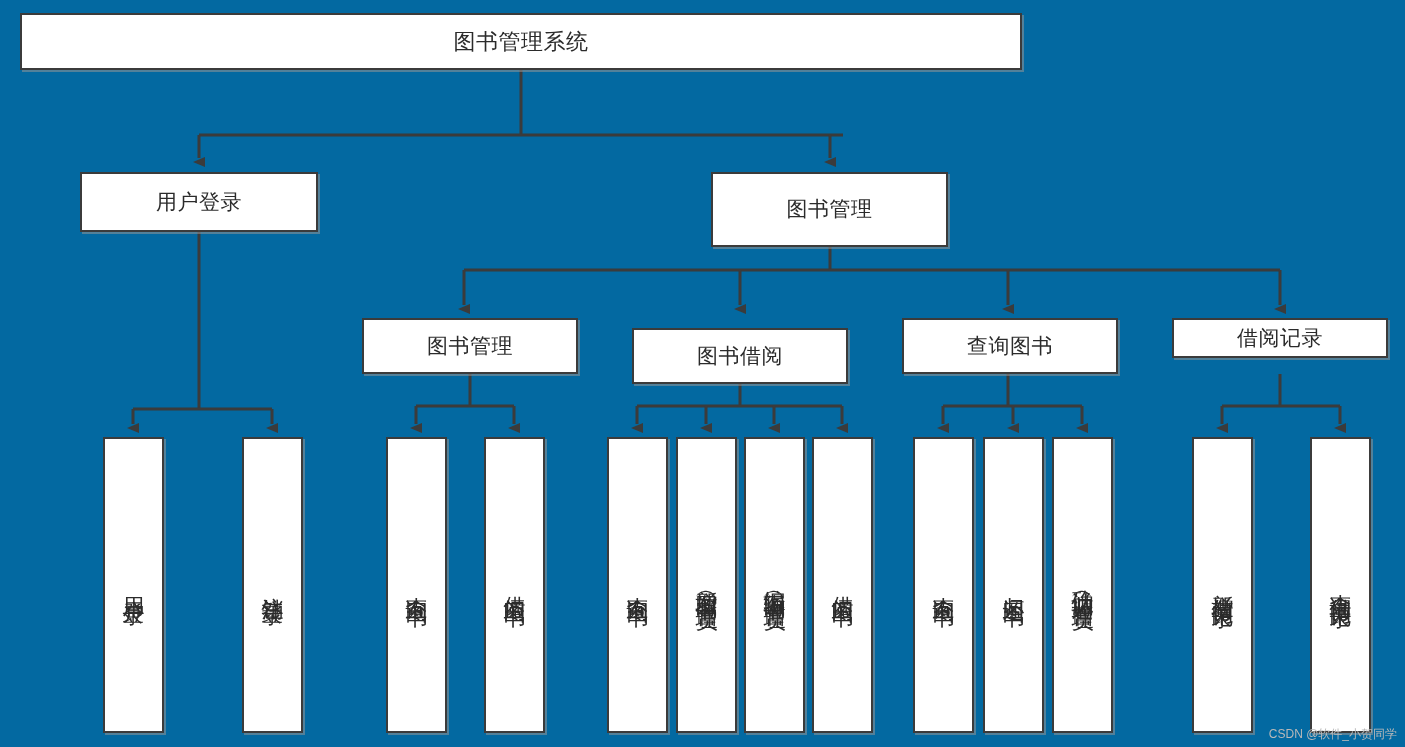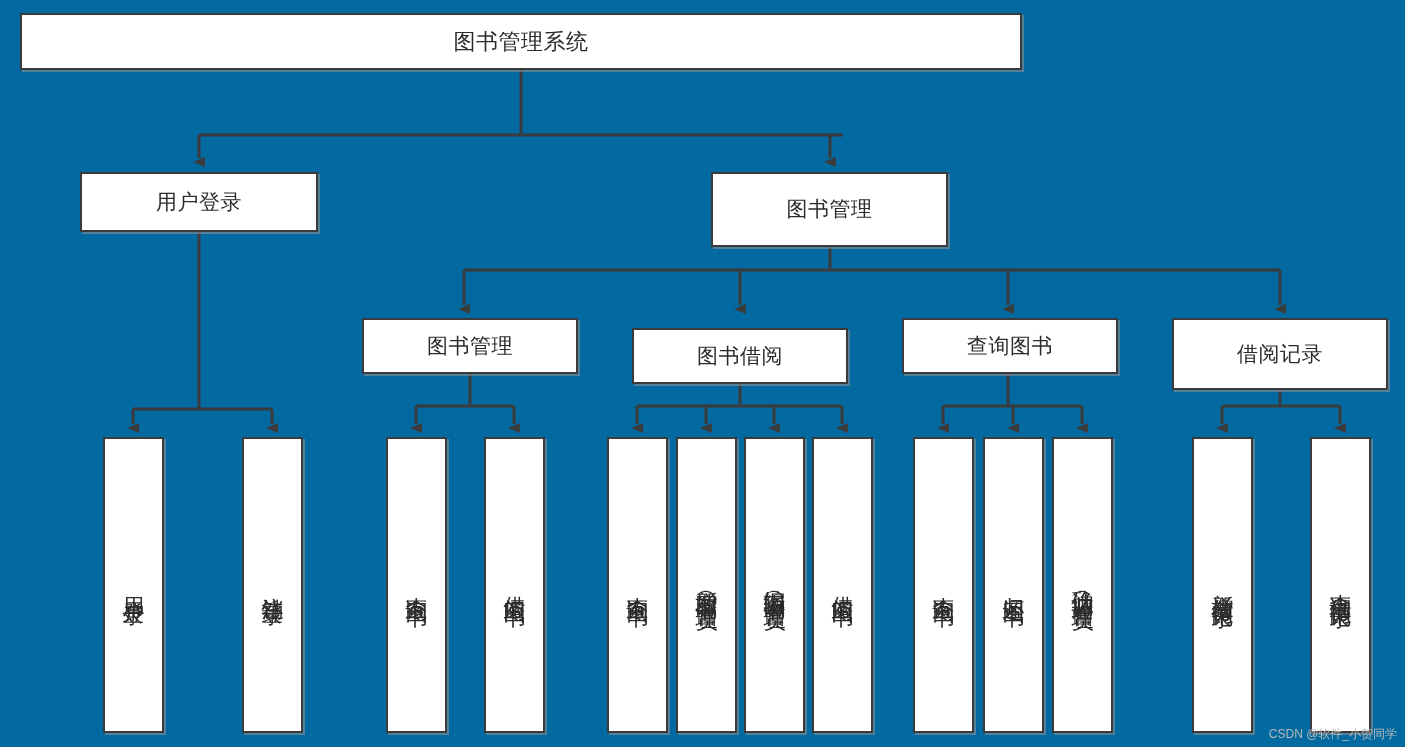--- a/index.html
+++ b/index.html
@@ -138,21 +138,21 @@
 
   <div class="node horiz" style="left:362px; top:318px; width:216px; height:56px;">
     <span class="label">图书管理</span>
   </div>
   <div class="node horiz" style="left:632px; top:328px; width:216px; height:56px;">
     <span class="label">图书借阅</span>
   </div>
   <div class="node horiz" style="left:902px; top:318px; width:216px; height:56px;">
     <span class="label">查询图书</span>
   </div>
-  <div class="node horiz" style="left:1172px; top:318px; width:216px; height:72px;">
+  <div class="node horiz" style="left:1172px; top:318px; width:216px; height:40px;">
     <span class="label">借阅记录</span>
   </div>
 
   <div class="node vert" style="left:103px; top:437px; width:61px; height:296px;">
     <span class="label">用户登录</span>
   </div>
   <div class="node vert" style="left:242px; top:437px; width:61px; height:296px;">
     <span class="label">注销登录</span>
   </div>
 

